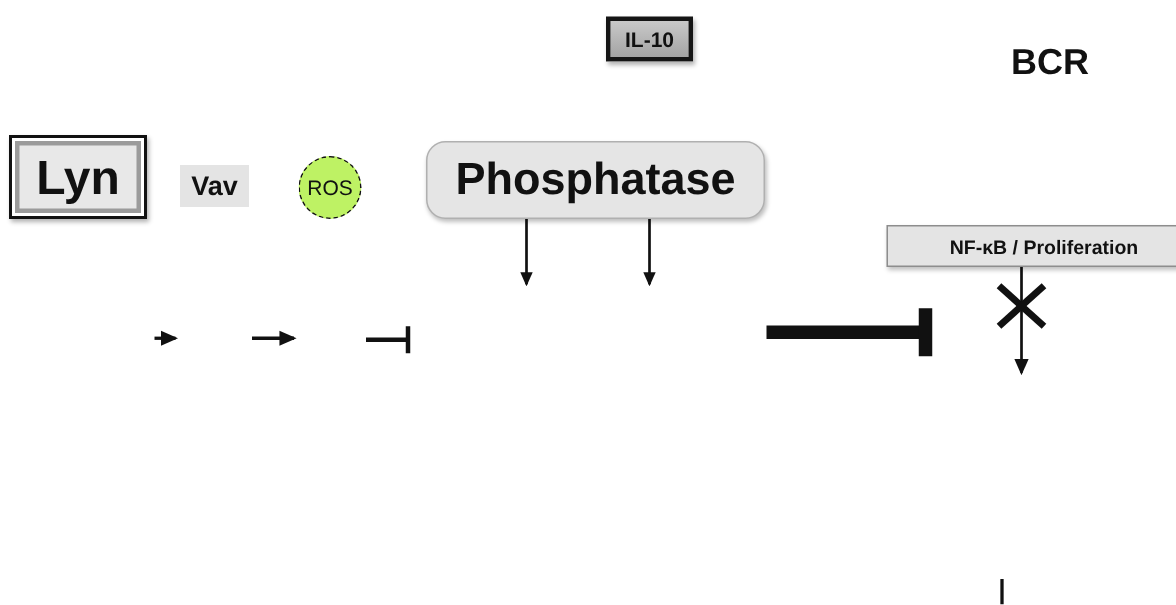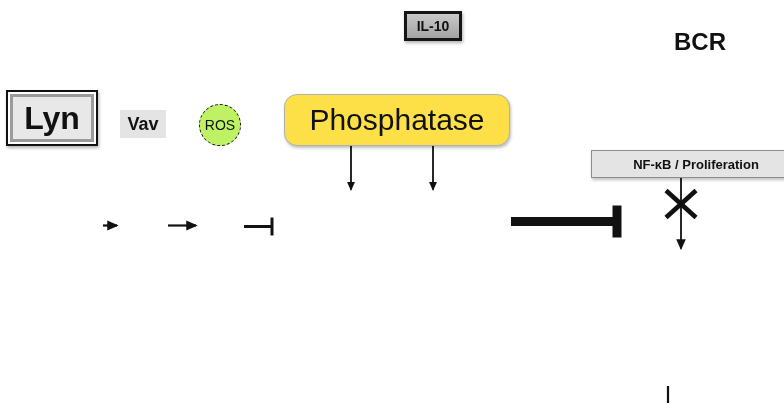--- a/index.html
+++ b/index.html
@@ -98,27 +98,27 @@
   #ros-b1 {
     left: 199px; top: 104px;
     width: 42px; height: 42px;
     font-size: 14px;
     border-width: 1.6px;
   }
 
   
   .phos-box {
     position: absolute;
-    background: #fde047;
+    background: #e5e5e5;
     border: 1.5px solid #b0b0b0;
     border-radius: 12px;
     display: flex;
     align-items: center;
     justify-content: center;
-    font-weight: normal;
+    font-weight: bold;
     color: #111111;
     box-sizing: border-box;
     box-shadow: 1px 2px 3px rgba(0,0,0,0.25);
   }
   #phos-b1 {
     left: 284px; top: 94px;
     width: 226px; height: 52px;
     font-size: 30px;
     border-radius: 13px;
   }

